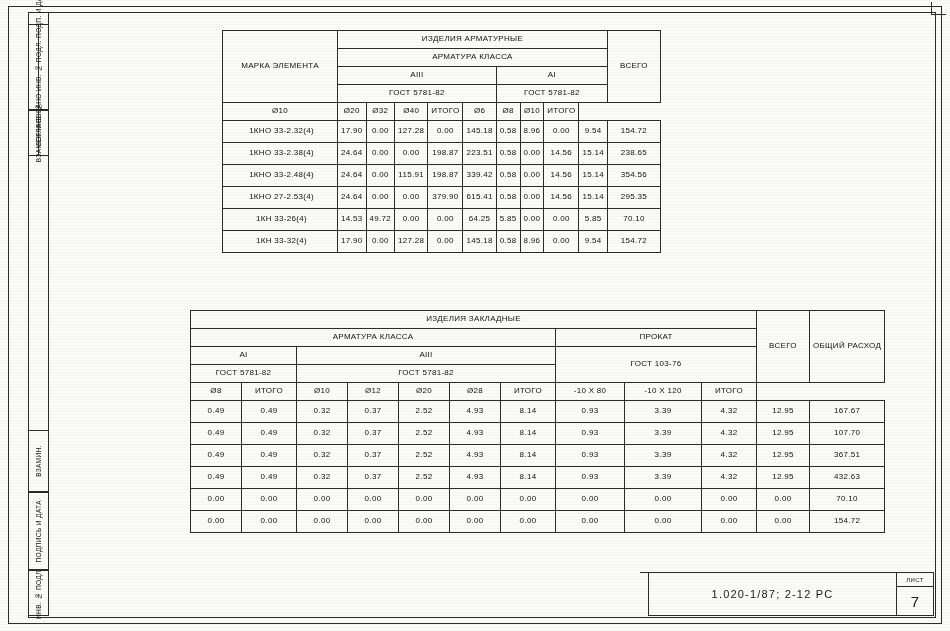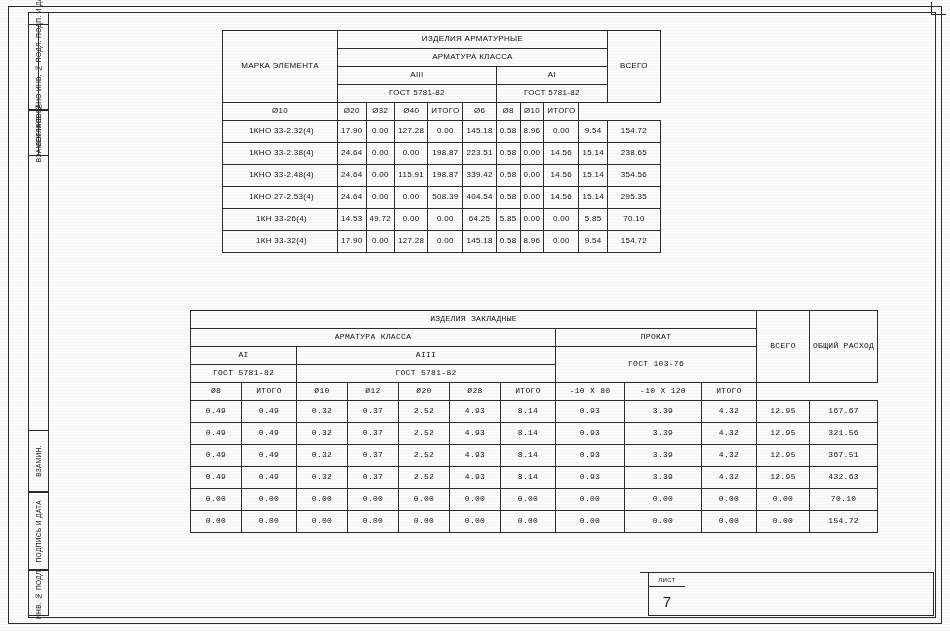--- a/index.html
+++ b/index.html
@@ -90,21 +90,21 @@
     border: 1px solid #2b2b2b;
     padding: 0 3px;
     font-weight: normal;
     text-align: center;
     vertical-align: middle;
     line-height: 1.05;
     letter-spacing: 0.3px;
     white-space: nowrap;
   }
   .t1 { left: 222px; top: 30px; }
-  .t2 { left: 190px; top: 310px; font-family: Liberation Mono, monospace; }
+  .t2 { left: 190px; top: 310px; }
   .cell-l { text-align: left; padding-left: 6px !important; margin-left: 46px; }
   .h-title { letter-spacing: 1.4px; }
   .num { font-size: 8px; }
   .hdr-row td { height: 17px; }
   .rowh td { height: 21px; }
 
   
   .titleblock {
     position: absolute;
     left: 648px; top: 572px;
@@ -252,22 +252,22 @@
         <td class="num">0.00</td>
         <td class="num">14.56</td>
         <td class="num">15.14</td>
         <td class="num">354.56</td>
       </tr>
       <tr class="rowh">
         <td class="cell-l">1КНО 27-2.53(4)</td>
         <td class="num">24.64</td>
         <td class="num">0.00</td>
         <td class="num">0.00</td>
-        <td class="num">508.39</td>
-        <td class="num">404.54</td>
+        <td class="num">379.90</td>
+        <td class="num">615.41</td>
         <td class="num">0.58</td>
         <td class="num">0.00</td>
         <td class="num">14.56</td>
         <td class="num">15.14</td>
         <td class="num">295.35</td>
       </tr>
       <tr class="rowh">
         <td class="cell-l">1КН 33-26(4)</td>
         <td class="num">14.53</td>
         <td class="num">49.72</td>
@@ -348,21 +348,21 @@
         <td class="num">0.49</td>
         <td class="num">0.32</td>
         <td class="num">0.37</td>
         <td class="num">2.52</td>
         <td class="num">4.93</td>
         <td class="num">8.14</td>
         <td class="num">0.93</td>
         <td class="num">3.39</td>
         <td class="num">4.32</td>
         <td class="num">12.95</td>
-        <td class="num">321.56</td>
+        <td class="num">107.70</td>
       </tr>
       <tr class="rowh">
         <td class="num">0.49</td>
         <td class="num">0.49</td>
         <td class="num">0.32</td>
         <td class="num">0.37</td>
         <td class="num">2.52</td>
         <td class="num">4.93</td>
         <td class="num">8.14</td>
         <td class="num">0.93</td>
@@ -411,20 +411,21 @@
         <td class="num">0.00</td>
         <td class="num">0.00</td>
         <td class="num">0.00</td>
         <td class="num">154.72</td>
       </tr>
     </tbody>
   </table>
 
   <div class="tb-left-tick"></div>
   <div class="titleblock">
+    <div class="tb-main">1.020-1/87; 2-12  PC</div>
     <div class="tb-right">
       <div class="tb-right-top">ЛИСТ</div>
       <div class="tb-right-bot">7</div>
     </div>
   </div>
 
   <div class="noise"></div>
 </div>
 
 </body></html>

